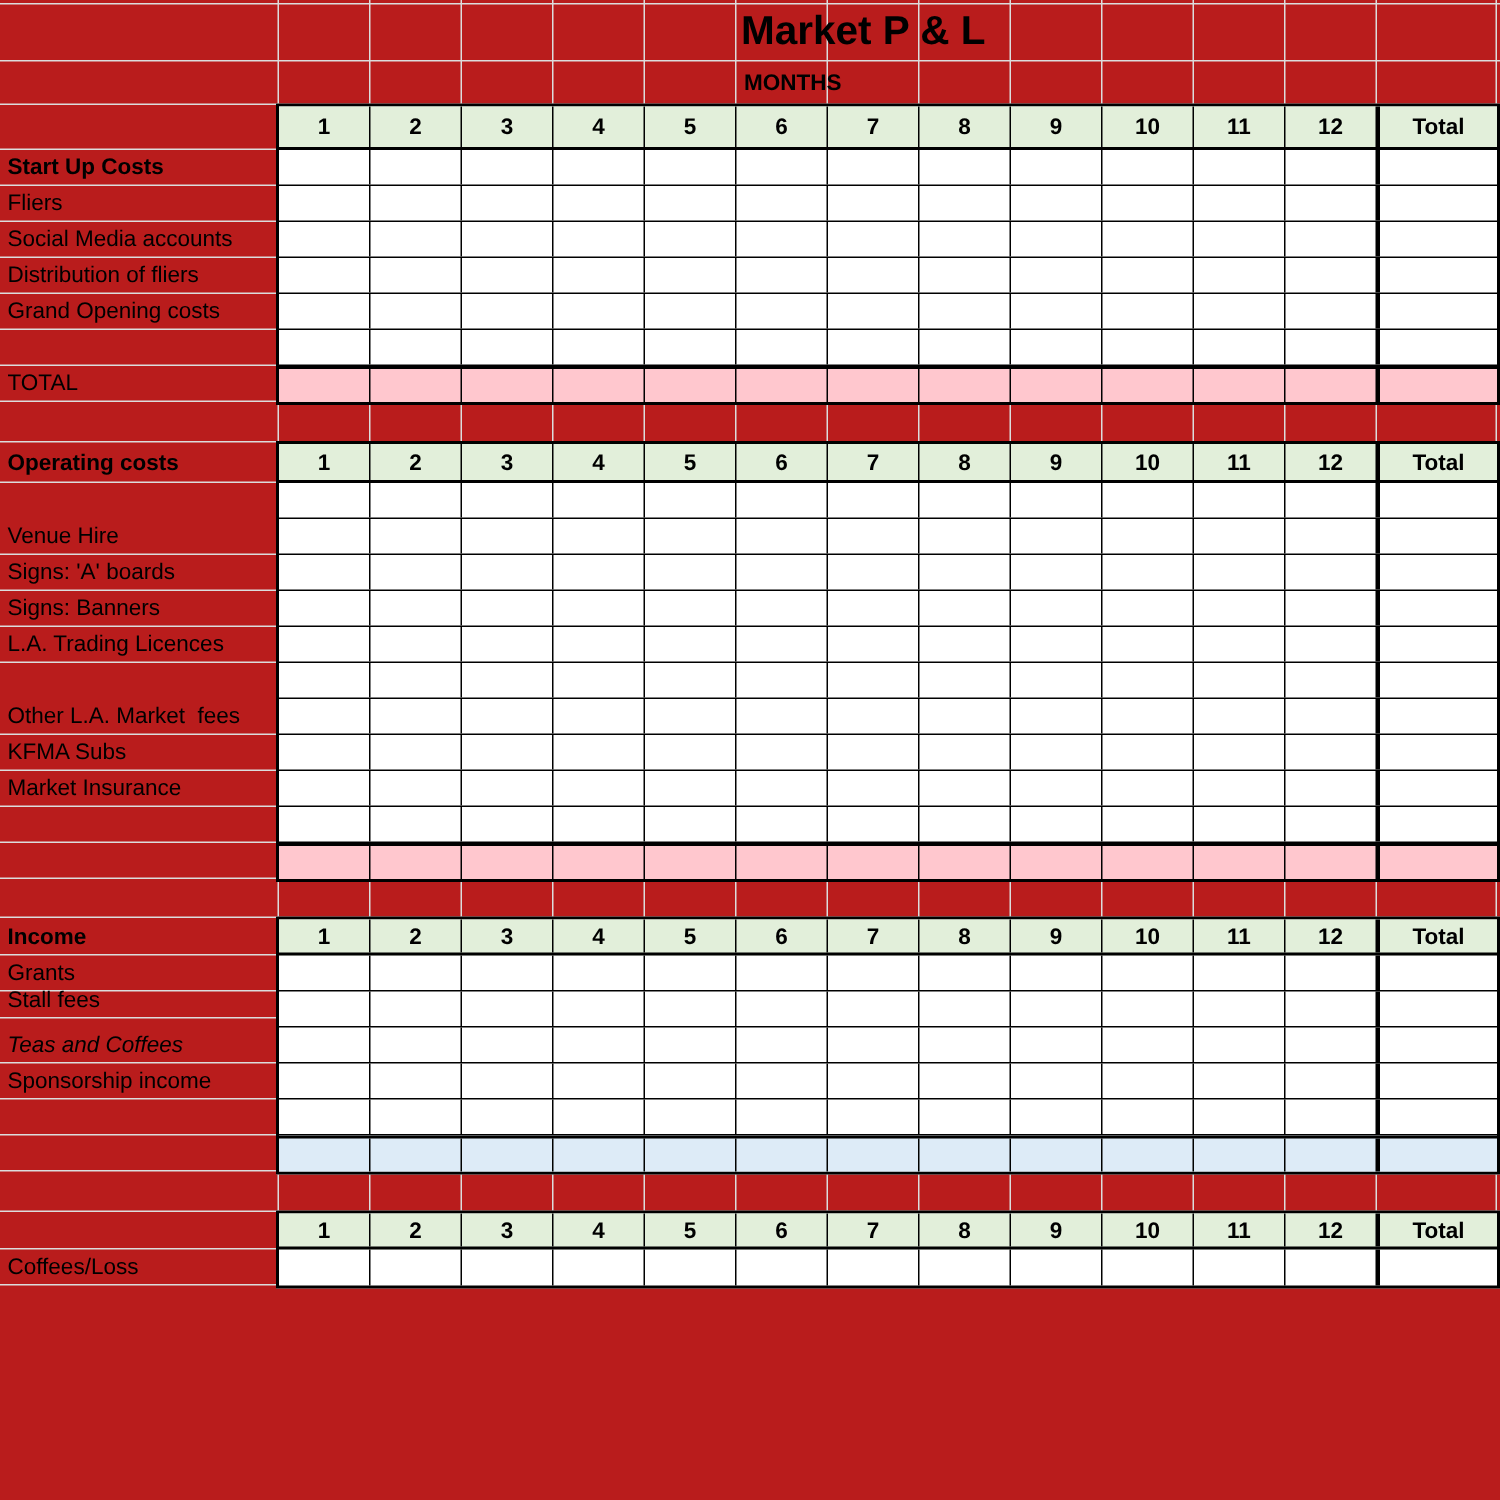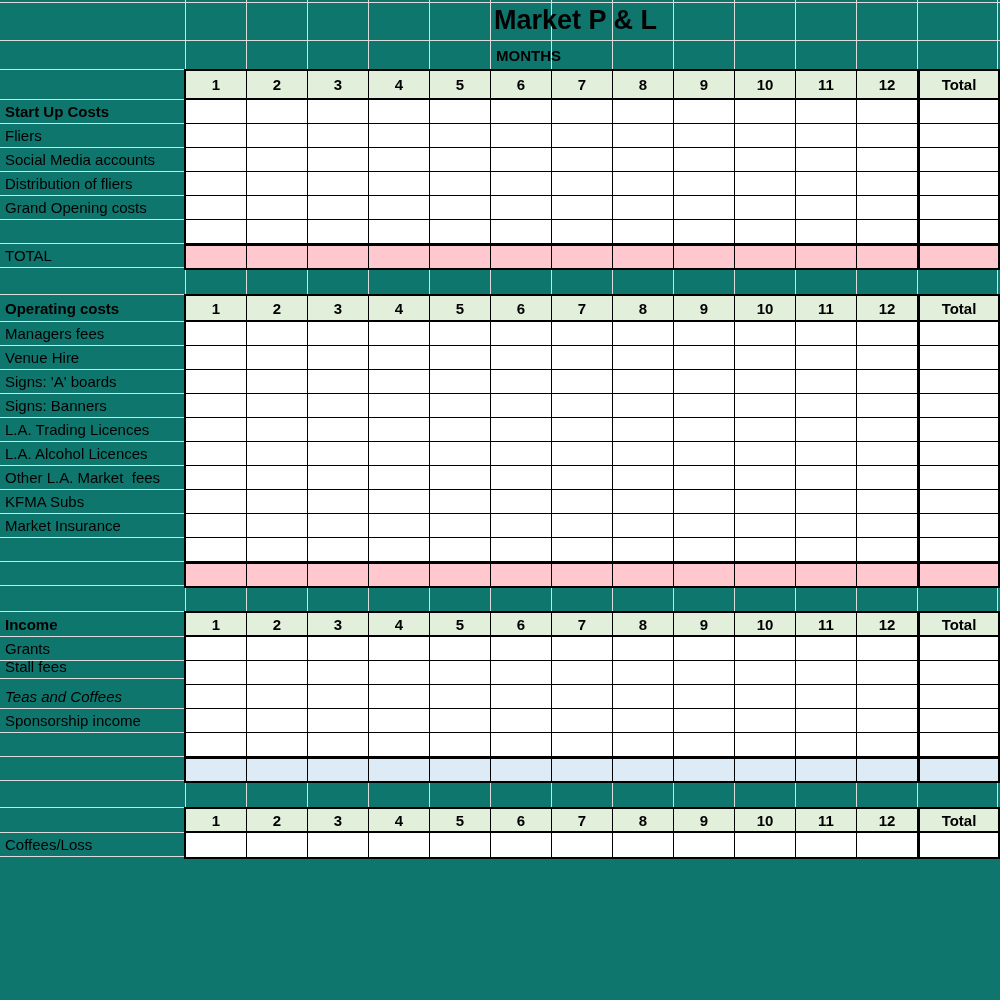--- a/index.html
+++ b/index.html
@@ -1,17 +1,17 @@
 <!DOCTYPE html>
 <html><head>
 <meta charset="utf-8">
 <style>
   html,body{margin:0;padding:0;background:#fff;}
   #screen{
-    position:relative;width:1000px;height:1000px;background:#0f766e;
+    position:relative;width:1000px;height:1000px;background:#b91c1c;
     font-family:"Liberation Sans",sans-serif;color:#000;overflow:hidden;
   }
   .vline{position:absolute;top:0;width:1px;height:858px;background:#dcdcdc;z-index:0;}
   .hline{position:absolute;height:1px;background:#dcdcdc;z-index:0;}
   .tbl{position:absolute;border:2px solid #000;background:#fff;z-index:2;box-sizing:content-box;}
   .trow{display:flex;box-sizing:border-box;border-bottom:1px solid #000;}
   .trow.head{border-bottom:2px solid #000;font-weight:bold;}
   .trow.foot{border-top:2px solid #000;border-bottom:none;}
   .trow.last{border-bottom:none;}
   .cell{
@@ -362,26 +362,24 @@
         <div class="cell"></div>
         <div class="cell"></div>
         <div class="cell"></div>
         <div class="cell"></div>
         <div class="cell"></div>
         <div class="cell"></div>
         <div class="cell total"></div>
       </div>
     </div>
     <div class="rowlabel bold" style="top: 296px; height: 26px;">Operating costs</div>
-    <div class="rowlabel" style="top: 322px; height: 24px;">Managers fees</div>
     <div class="rowlabel" style="top: 346px; height: 24px;">Venue Hire</div>
     <div class="rowlabel" style="top: 370px; height: 24px;">Signs: 'A' boards</div>
     <div class="rowlabel" style="top: 394px; height: 24px;">Signs: Banners</div>
     <div class="rowlabel" style="top: 418px; height: 24px;">L.A. Trading Licences</div>
-    <div class="rowlabel" style="top: 442px; height: 24px;">L.A. Alcohol Licences</div>
     <div class="rowlabel" style="top: 466px; height: 24px;">Other L.A. Market  fees</div>
     <div class="rowlabel" style="top: 490px; height: 24px;">KFMA Subs</div>
     <div class="rowlabel" style="top: 514px; height: 24px;">Market Insurance</div>
     <div class="rowlabel" style="top: 538px; height: 24px;"></div>
     <div class="rowlabel" style="top: 562px; height: 24px;"></div>
     <div class="tbl" style="left: 184px; top: 611px;">
       <div class="trow head" style="height: 24px; background: rgb(226, 239, 218);">
         <div class="cell">1</div>
         <div class="cell">2</div>
         <div class="cell">3</div>

